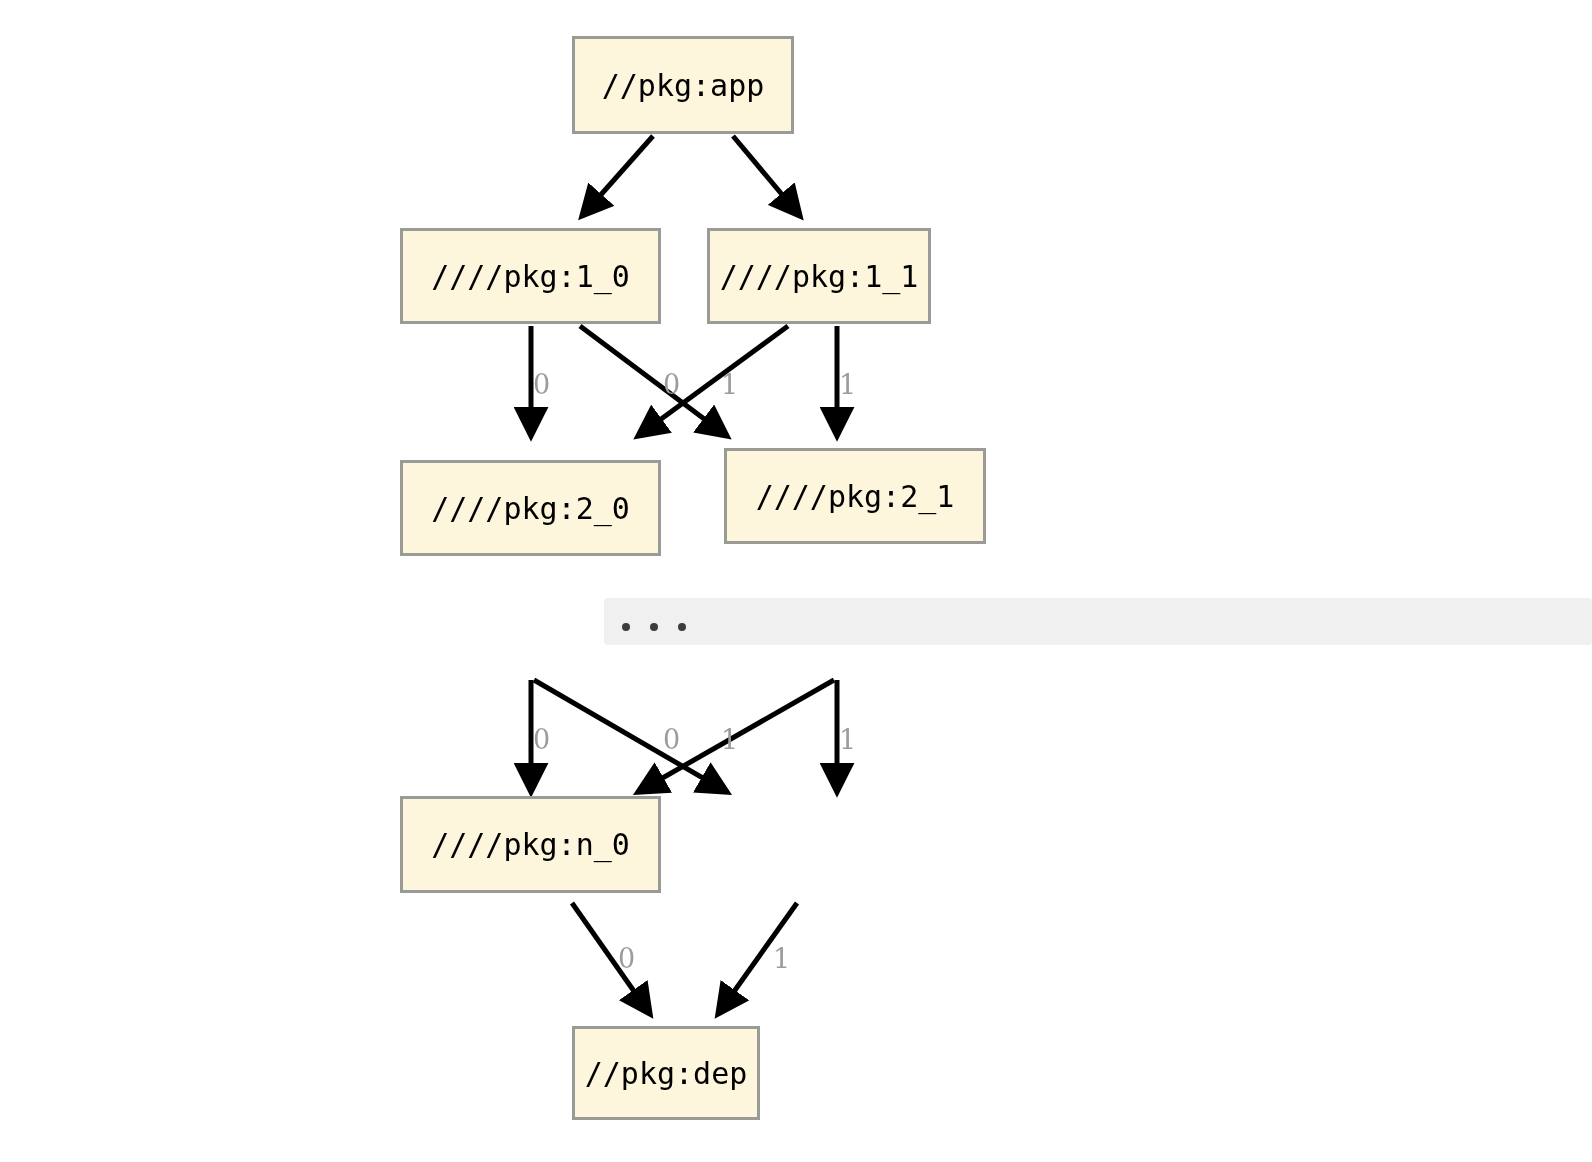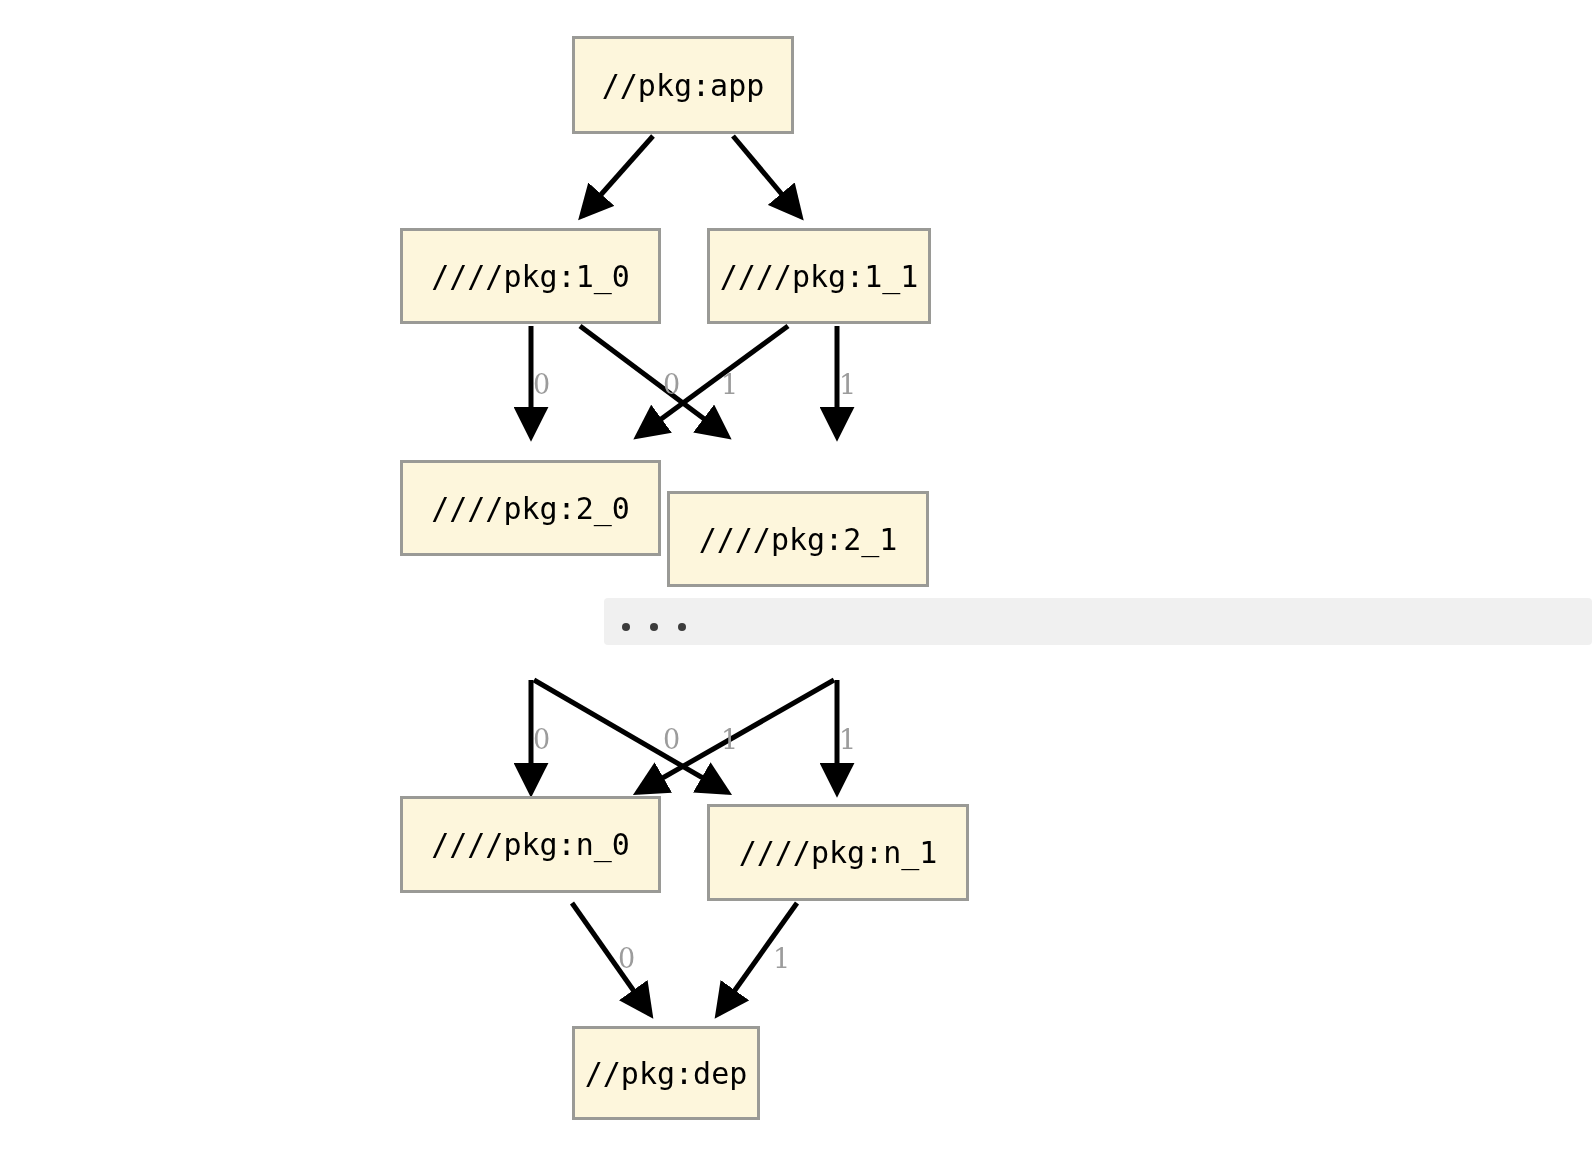--- a/index.html
+++ b/index.html
@@ -110,31 +110,28 @@
   </div>
 
   <div class="node-box" style="left:707px; top:228px; width:224px; height:96px;">
     <span class="node-label">////pkg:1_1</span>
   </div>
 
   <div class="node-box" style="left:400px; top:448px; width:261px; height:96px;margin-top:12px;">
     <span class="node-label">////pkg:2_0</span>
   </div>
 
-  <div class="node-box" style="left:667px; top:448px; width:262px; height:96px;margin-top:43px;">
+  <div class="node-box" style="left:724px; top:448px; width:262px; height:96px;">
     <span class="node-label">////pkg:2_1</span>
   </div>
 
   <div class="node-box" style="left:400px; top:796px; width:261px; height:97px;">
     <span class="node-label">////pkg:n_0</span>
   </div>
 
-  <div class="node-box" style="left:707px; top:804px; width:262px; height:97px;">
-    <span class="node-label">////pkg:n_1</span>
-  </div>
 
   <div class="node-box" style="left:572px; top:1026px; width:188px; height:94px;">
     <span class="node-label">//pkg:dep</span>
   </div>
 
   <span class="edge-label" style="left:533px; top:371px;">0</span>
   <span class="edge-label" style="left:663px; top:371px;">0</span>
   <span class="edge-label" style="left:721px; top:371px;">1</span>
   <span class="edge-label" style="left:839px; top:371px;">1</span>
 

